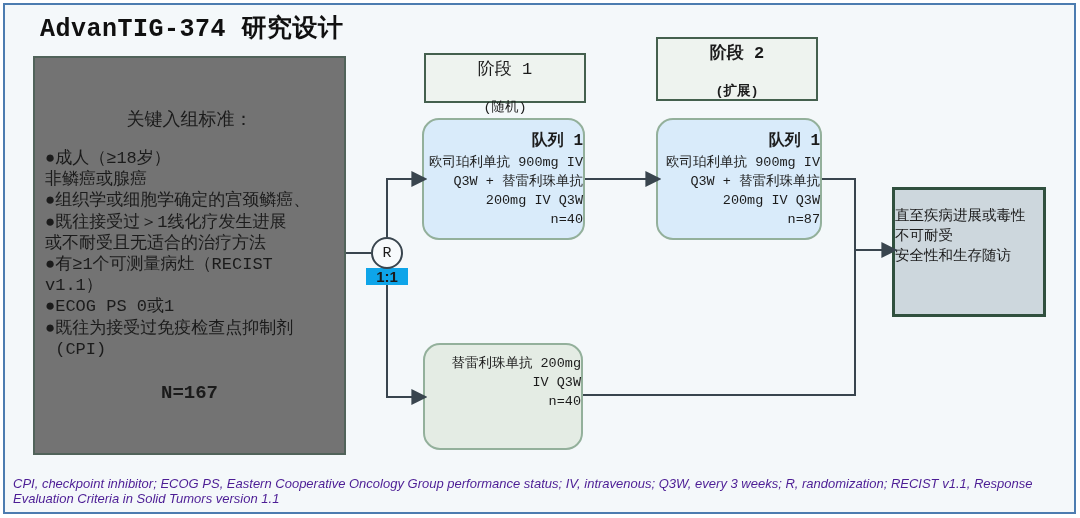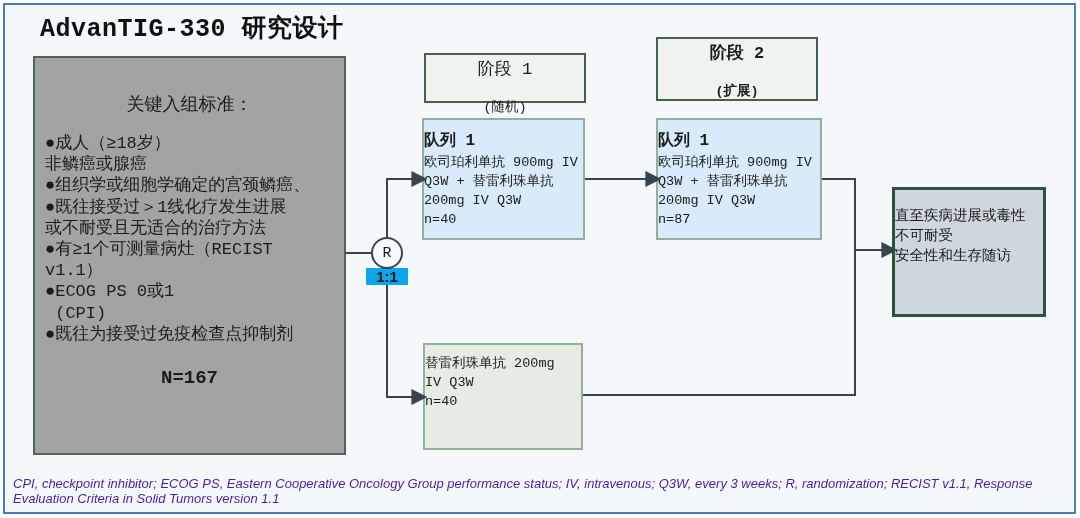--- a/index.html
+++ b/index.html
@@ -11,34 +11,34 @@
     position:absolute;left:3px;top:3px;right:4px;bottom:4px;
     border:2px solid #4c7cb0;background:#f4f8fa;
   }
   .title{
     position:absolute;left:40px;top:11px;margin:0;
     font-size:25px;font-weight:600;letter-spacing:0.5px;color:#101010;
   }
   .box{position:absolute;box-sizing:border-box;}
   .inclusion{
     left:33px;top:56px;width:313px;height:399px;
-    background:#a3a3a3;border:2px solid #51635a;
-    padding-top:36px;text-align:left;
+    background:#737373;border:2px solid #51635a;
+    padding-top:51px;text-align:left;
   }
   .inc-heading{font-size:18px;text-align:center;line-height:22px;}
   .inc-bullets{margin-top:17px;padding:0 6px 0 10px;font-size:17px;}
   .inc-line{line-height:21.2px;white-space:nowrap;}
   .inc-n{margin-top:22px;text-align:center;font-size:19px;font-weight:600;}
   .phase-header{
     background:#eef3ef;border:2px solid #44604e;text-align:center;
     padding-top:3px;
   }
   .phase-title{font-size:17px;line-height:23px;}
   .phase-subtitle{font-size:13.5px;line-height:16px;margin-top:19px;}
-  .cohort{text-align:left;padding-top:9px;}
+  .cohort{text-align:right;padding-top:9px;border-radius:17px;}
   .cohort-blue{background:#d9ebfa;border:2px solid #93b09b;}
   .cohort-green{background:#e4ece4;border:2px solid #93b09b;}
   .cohort-title{font-size:16px;font-weight:700;line-height:24px;}
   .cohort-line{font-size:13.5px;line-height:19px;white-space:nowrap;}
   .cohort-n{font-size:13.5px;line-height:19px;}
   .followup{
     left:892px;top:187px;width:154px;height:130px;
     background:#cdd7dd;border:3px solid #30503e;
     padding-top:16px;
   }
@@ -60,21 +60,21 @@
     font-family:"Liberation Sans","DejaVu Sans",sans-serif;
     font-style:italic;font-size:13px;line-height:14.5px;color:#4c1d95;
   }
 </style>
 </head>
 <body>
 
 <div class="canvas">
   <div class="frame"></div>
 
-  <h1 class="title">AdvanTIG-330 研究设计</h1>
+  <h1 class="title">AdvanTIG-374 研究设计</h1>
 
   <svg class="connector-layer" viewBox="0 0 1080 518">
     <defs>
       <marker id="arr" viewBox="0 0 10 10" refX="1" refY="5" markerWidth="8" markerHeight="8" orient="auto">
         <path d="M0,0 L10,5 L0,10 z" fill="#39454e"></path>
       </marker>
     </defs>
     <path d="M346 253 H371" stroke="#39454e" stroke-width="2" fill="none"></path>
     <path d="M387 237 V179 H413" stroke="#39454e" stroke-width="2" fill="none" marker-end="url(#arr)"></path>
     <path d="M387 269 V397 H413" stroke="#39454e" stroke-width="2" fill="none" marker-end="url(#arr)"></path>
@@ -87,22 +87,22 @@
     <div class="inc-heading">关键入组标准：</div>
     <div class="inc-bullets">
       <div class="inc-line">●成人（≥18岁）</div>
       <div class="inc-line">非鳞癌或腺癌</div>
       <div class="inc-line">●组织学或细胞学确定的宫颈鳞癌、</div>
       <div class="inc-line">●既往接受过＞1线化疗发生进展</div>
       <div class="inc-line">或不耐受且无适合的治疗方法</div>
       <div class="inc-line">●有≥1个可测量病灶（RECIST</div>
       <div class="inc-line">v1.1）</div>
       <div class="inc-line">●ECOG PS 0或1</div>
+      <div class="inc-line">●既往为接受过免疫检查点抑制剂</div>
       <div class="inc-line">&nbsp;(CPI)</div>
-      <div class="inc-line">●既往为接受过免疫检查点抑制剂</div>
     </div>
     <div class="inc-n">N=167</div>
   </section>
 
   <section class="box phase-header" style="left:424px;top:53px;width:162px;height:50px;">
     <div class="phase-title">阶段 1</div>
     <div class="phase-subtitle">(随机)</div>
   </section>
   <section class="box phase-header" style="left:656px;top:37px;width:162px;height:64px;font-weight:bold;">
     <div class="phase-title">阶段 2</div>

